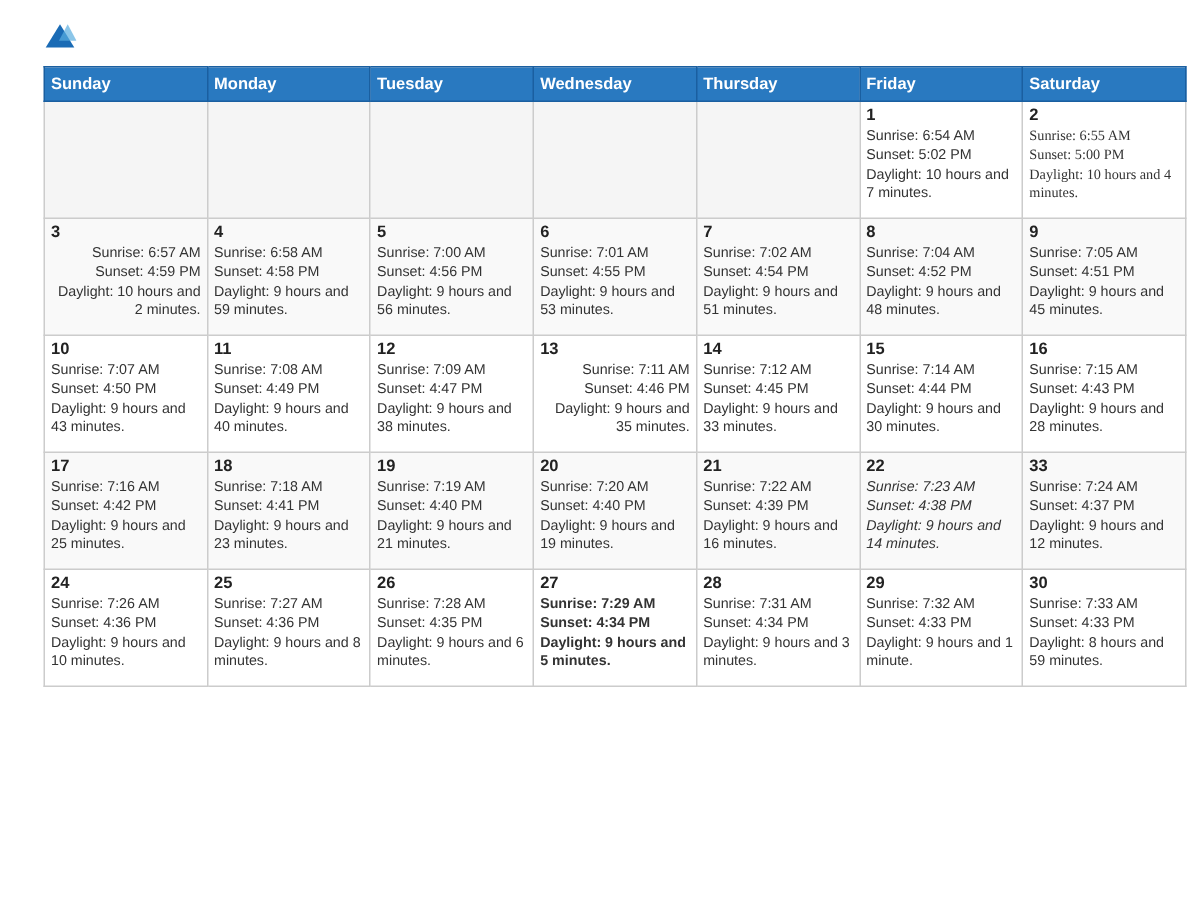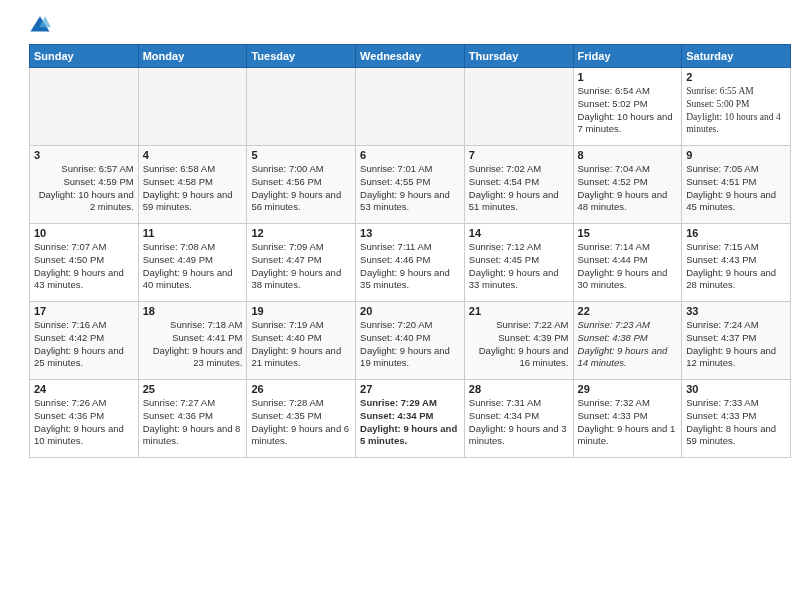--- a/index.html
+++ b/index.html
@@ -205,21 +205,21 @@
 Daylight: 9 hours and 40 minutes.</div>
           </td>
           <td>
             <span class="day-num">12</span>
             <div class="day-info" style="white-space: pre-line;">Sunrise: 7:09 AM
 Sunset: 4:47 PM
 Daylight: 9 hours and 38 minutes.</div>
           </td>
           <td>
             <span class="day-num">13</span>
-            <div class="day-info" style="white-space: pre-line;">Sunrise: 7:11 AM
+            <div class="day-info" style="white-space: pre-line; text-align: right;">Sunrise: 7:11 AM
 Sunset: 4:46 PM
 Daylight: 9 hours and 35 minutes.</div>
           </td>
           <td>
             <span class="day-num">14</span>
             <div class="day-info" style="white-space: pre-line;">Sunrise: 7:12 AM
 Sunset: 4:45 PM
 Daylight: 9 hours and 33 minutes.</div>
           </td>
           <td>
@@ -237,39 +237,39 @@
         </tr>
         <tr>
           <td>
             <span class="day-num">17</span>
             <div class="day-info" style="white-space: pre-line;">Sunrise: 7:16 AM
 Sunset: 4:42 PM
 Daylight: 9 hours and 25 minutes.</div>
           </td>
           <td>
             <span class="day-num">18</span>
-            <div class="day-info" style="white-space: pre-line; text-align: right;">Sunrise: 7:18 AM
+            <div class="day-info" style="white-space: pre-line;">Sunrise: 7:18 AM
 Sunset: 4:41 PM
 Daylight: 9 hours and 23 minutes.</div>
           </td>
           <td>
             <span class="day-num">19</span>
             <div class="day-info" style="white-space: pre-line;">Sunrise: 7:19 AM
 Sunset: 4:40 PM
 Daylight: 9 hours and 21 minutes.</div>
           </td>
           <td>
             <span class="day-num">20</span>
             <div class="day-info" style="white-space: pre-line;">Sunrise: 7:20 AM
 Sunset: 4:40 PM
 Daylight: 9 hours and 19 minutes.</div>
           </td>
           <td>
             <span class="day-num">21</span>
-            <div class="day-info" style="white-space: pre-line; text-align: right;">Sunrise: 7:22 AM
+            <div class="day-info" style="white-space: pre-line;">Sunrise: 7:22 AM
 Sunset: 4:39 PM
 Daylight: 9 hours and 16 minutes.</div>
           </td>
           <td>
             <span class="day-num">22</span>
             <div class="day-info" style="white-space: pre-line; font-style: italic;">Sunrise: 7:23 AM
 Sunset: 4:38 PM
 Daylight: 9 hours and 14 minutes.</div>
           </td>
           <td>

